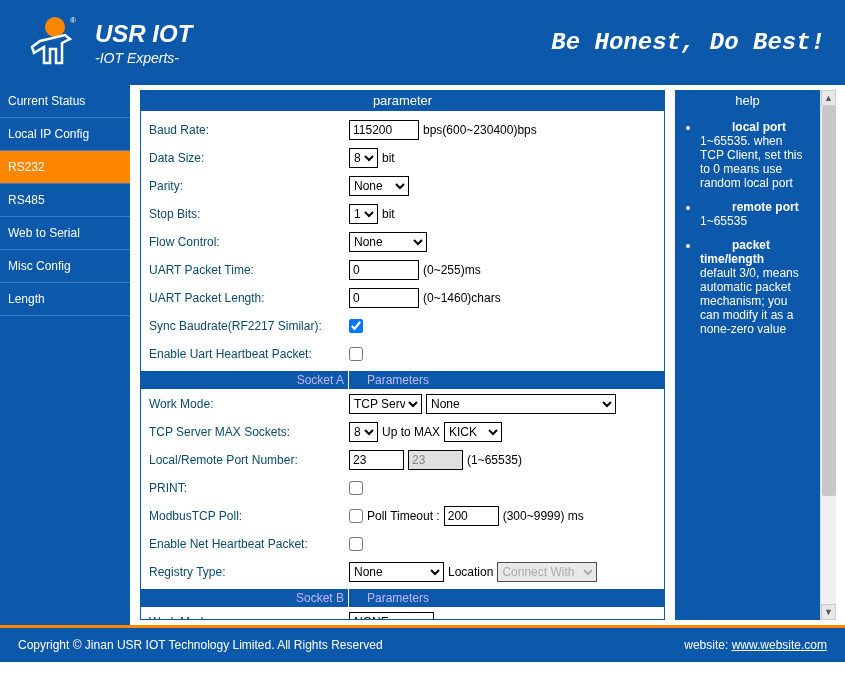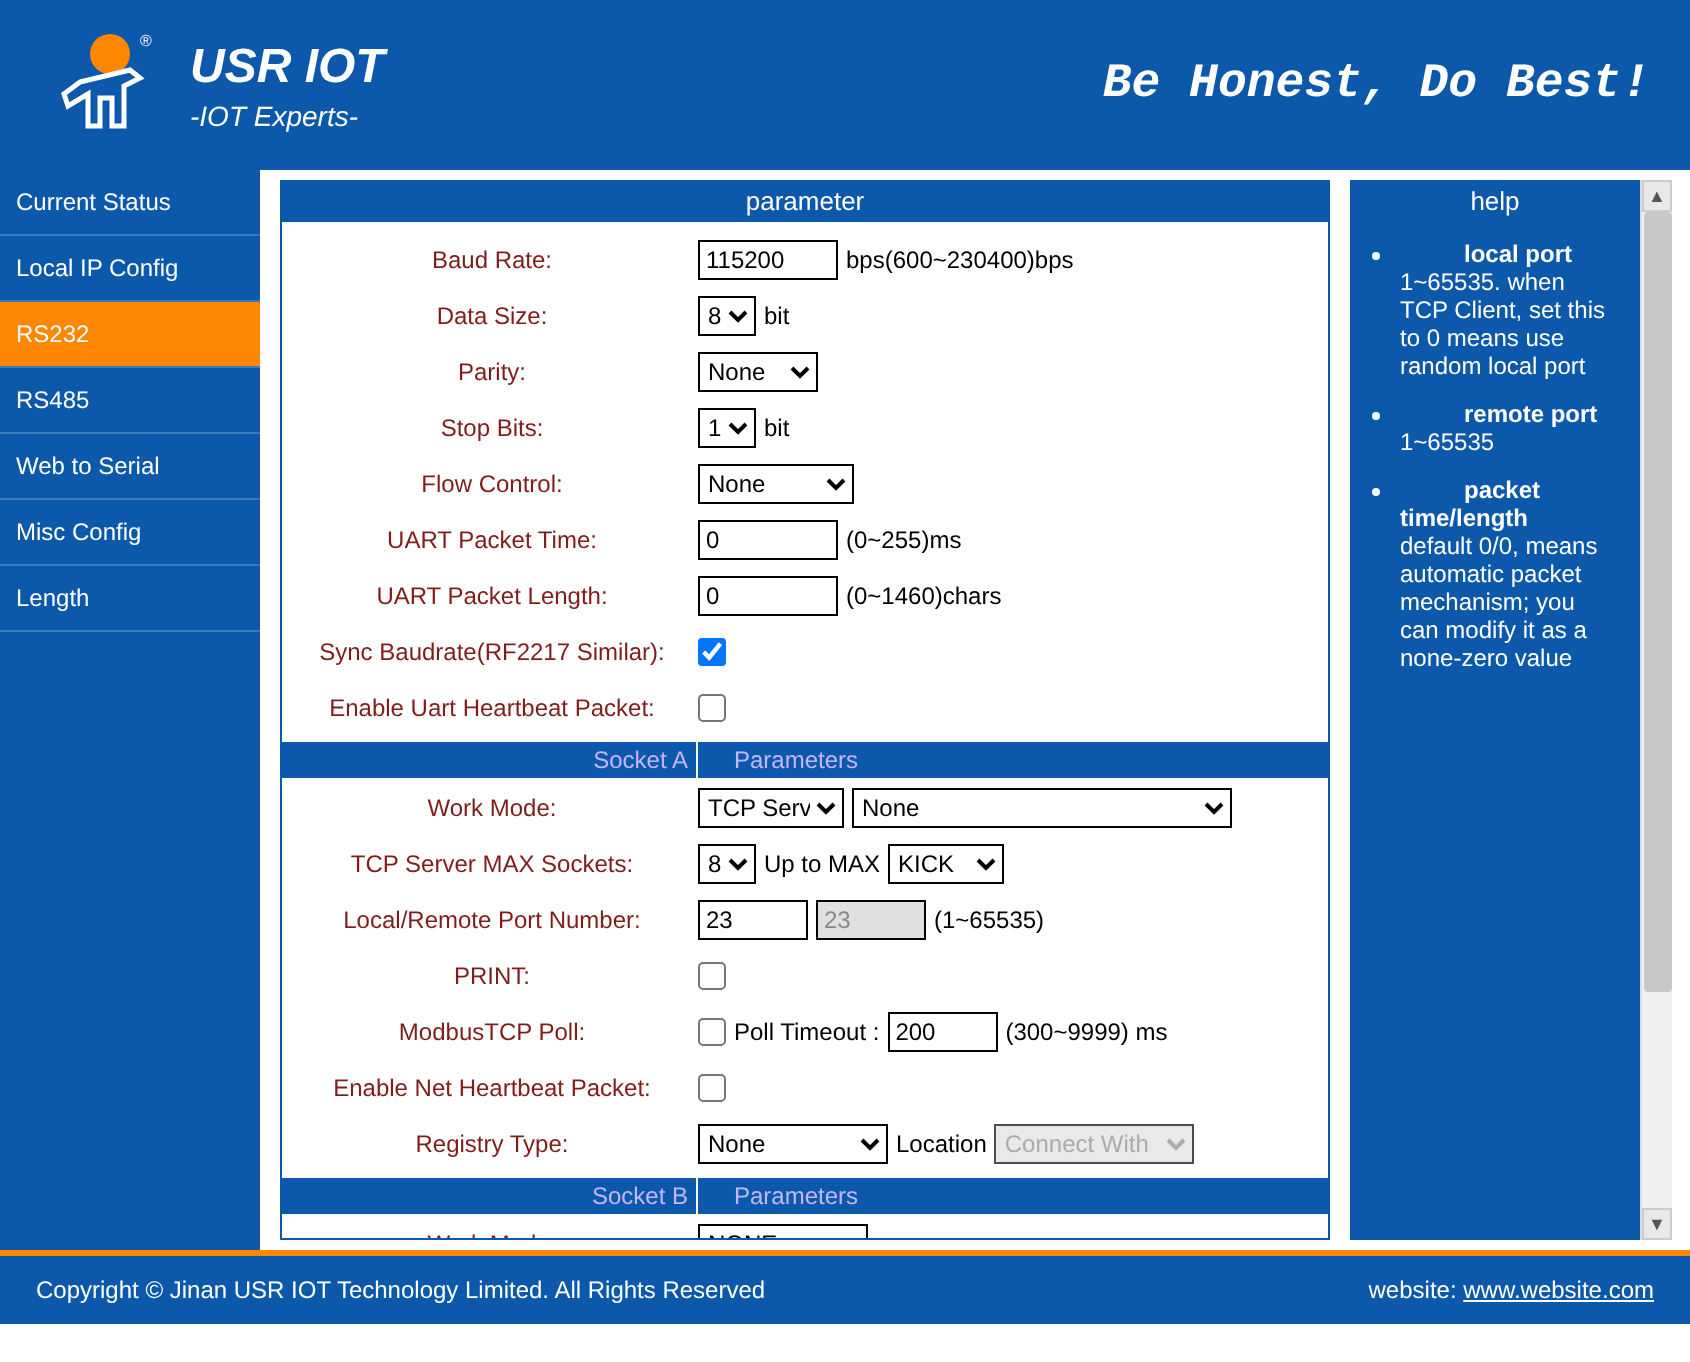--- a/index.html
+++ b/index.html
@@ -21,21 +21,21 @@
   .sidebar-item { color: #fff; padding: 9px 8px; border-bottom: 1px solid #3d7bc0; cursor: pointer; font-size: 12px; }
   .sidebar-item.active { background: #ff8700; }
   
   .content-wrap { flex: 1; display: flex; padding: 5px 0 5px 10px; overflow: hidden; position: relative; }
   
   .center-col { width: 525px; display: flex; flex-direction: column; }
   .panel-title { background: #0c59ab; color: #fff; text-align: center; padding: 3px 0; font-size: 13px; }
   .panel-body { background: #fff; border: 1px solid #0c59ab; border-top: none; flex: 1; overflow-y: auto; padding: 8px 8px 0 8px; }
   
   .form-row { display: flex; align-items: center; margin-bottom: 6px; min-height: 22px; }
-  .form-label { width: 200px; text-align: center; padding-right: 6px; font-size: 12px; color: #7f1d1d; }
+  .form-label { width: 200px; text-align: left; padding-right: 6px; font-size: 12px; color: #0c4a6e; }
   .form-ctrl { display: flex; align-items: center; gap: 4px; font-size: 12px; }
   .form-ctrl input[type="text"] { border: 1px solid #000; padding: 2px 3px; font-size: 12px; height: 20px; }
   .form-ctrl input[type="text"].w70 { width: 70px; }
   .form-ctrl input[type="text"].w55 { width: 55px; }
   .form-ctrl input[type="text"]:disabled { background: #e0e0e0; color: #888; }
   .form-ctrl select { border: 1px solid #000; font-size: 12px; height: 20px; background: #fff; }
   .form-ctrl input[type="checkbox"] { width: 14px; height: 14px; }
   
   .section-header { display: flex; background: #0c59ab; color: #c4b5fd; margin: 4px -8px; font-size: 12px; gap: 14px; }
   .section-header .left { width: 208px; text-align: right; padding: 2px 4px 2px 0; border-right: 1px solid #fff; }
@@ -236,21 +236,21 @@
 
       </div>
     </div>
 
     <div class="right-col">
       <div class="panel-title">help</div>
       <div class="help-body">
         <ul>
           <li><span class="hl">local port</span><br><span>1~65535. when TCP Client, set this to 0 means use random local port</span></li>
           <li><span class="hl">remote port</span><br><span>1~65535</span></li>
-          <li><span class="hl">packet time/length</span><br><span>default 0/0, means automatic packet mechanism; you can modify it as a none-zero value</span></li>
+          <li><span class="hl">packet time/length</span><br><span>default 3/0, means automatic packet mechanism; you can modify it as a none-zero value</span></li>
         </ul>
       </div>
     </div>
 
     <div class="scrollbar-track">
       <div class="scroll-arrow">▲</div>
       <div class="scroll-thumb"></div>
       <div class="scroll-arrow" style="position:absolute;bottom:0;width:100%">▼</div>
     </div>
   </div>

